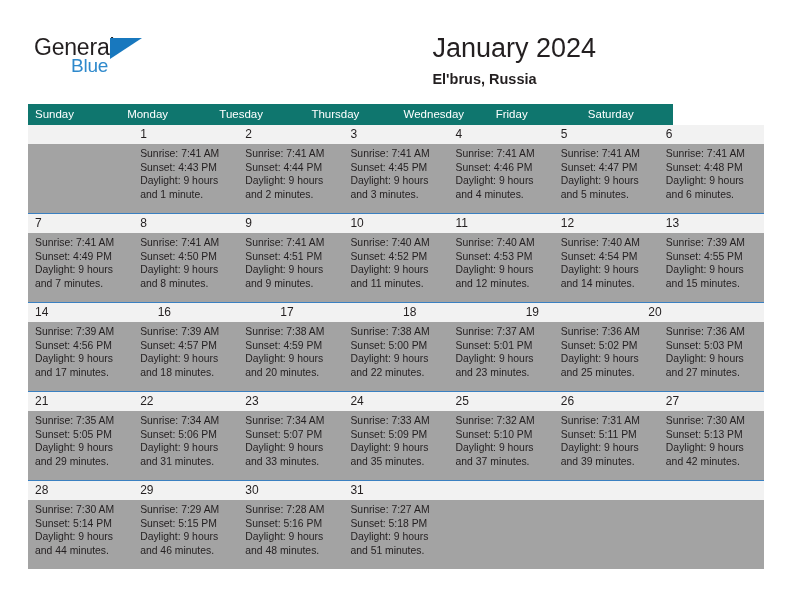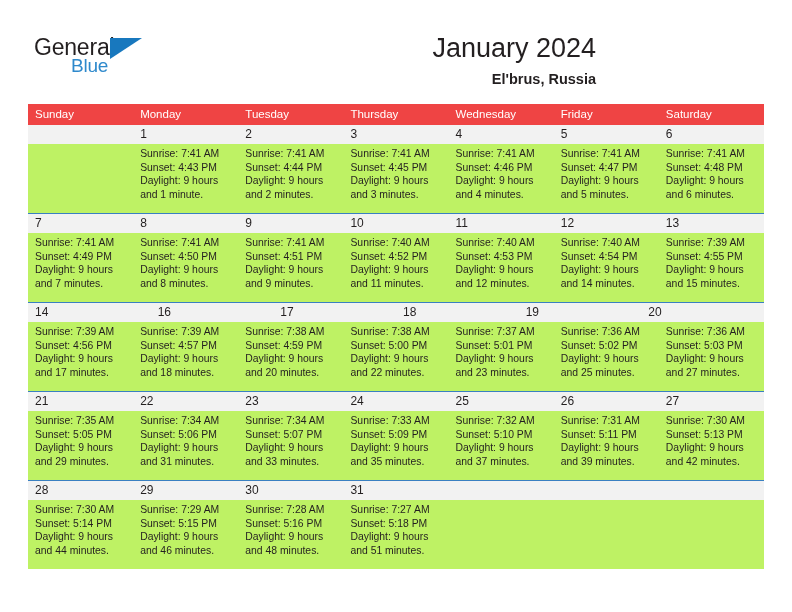--- a/index.html
+++ b/index.html
@@ -60,21 +60,20 @@
     top: 21px;
     font-size: 19px;
     letter-spacing: -0.2px;
     color: #2e89cc;
     font-family: "Liberation Sans", sans-serif;
   }
   .title-block {
     position: absolute;
     right: 36px;
     top: 32px;
-    text-align: right;
   }
   .cal-title {
     font-size: 27px;
     color: #231f20;
     line-height: 32px;
     white-space: nowrap;
   }
   .cal-subtitle {
     font-size: 14.5px;
     color: #231f20;
@@ -86,23 +85,23 @@
 
   
   .calendar {
     position: absolute;
     left: 28px;
     top: 104px;
     width: 736px;
   }
   .weekday-row {
     display: flex;
-    width: 736px;
+    width: 645px;
     height: 21px;
-    background: #ef4444;
+    background: #0f766e;
   }
   .weekday {
     flex: 1 1 0;
     color: #ffffff;
     font-size: 11.5px;
     line-height: 21px;
     padding-left: 7px;
     box-sizing: border-box;
     white-space: nowrap;
     overflow: hidden;
@@ -125,21 +124,21 @@
     font-size: 12px;
     line-height: 19px;
     padding-left: 7px;
     box-sizing: border-box;
     color: #231f20;
   }
   .week-body {
     display: flex;
     width: 736px;
     height: 69px;
-    background: #bef264;
+    background: #a3a3a3;
   }
   .daycell {
     flex: 1 1 0;
     padding: 3px 6px 0 7px;
     box-sizing: border-box;
     overflow: hidden;
   }
   .daycell .line {
     font-size: 10.4px;
     line-height: 13.6px;

